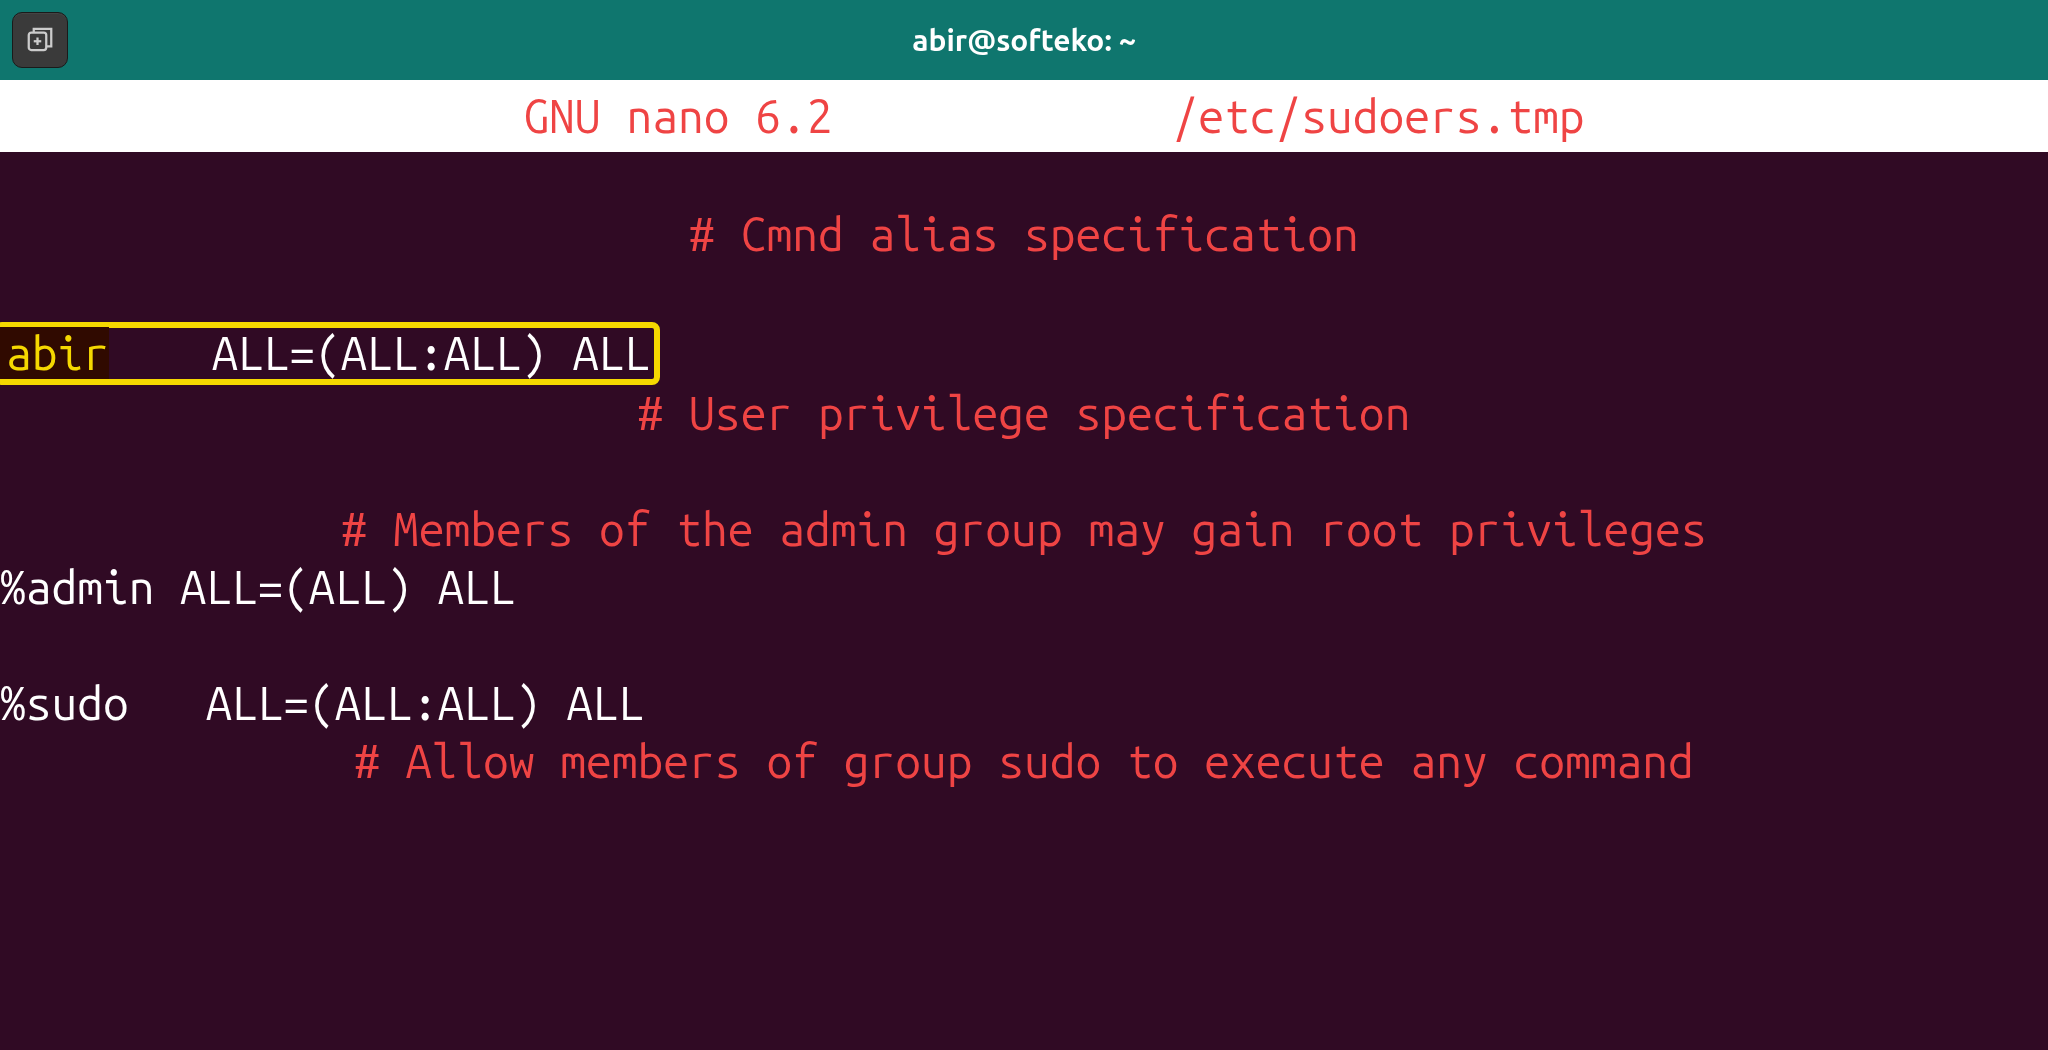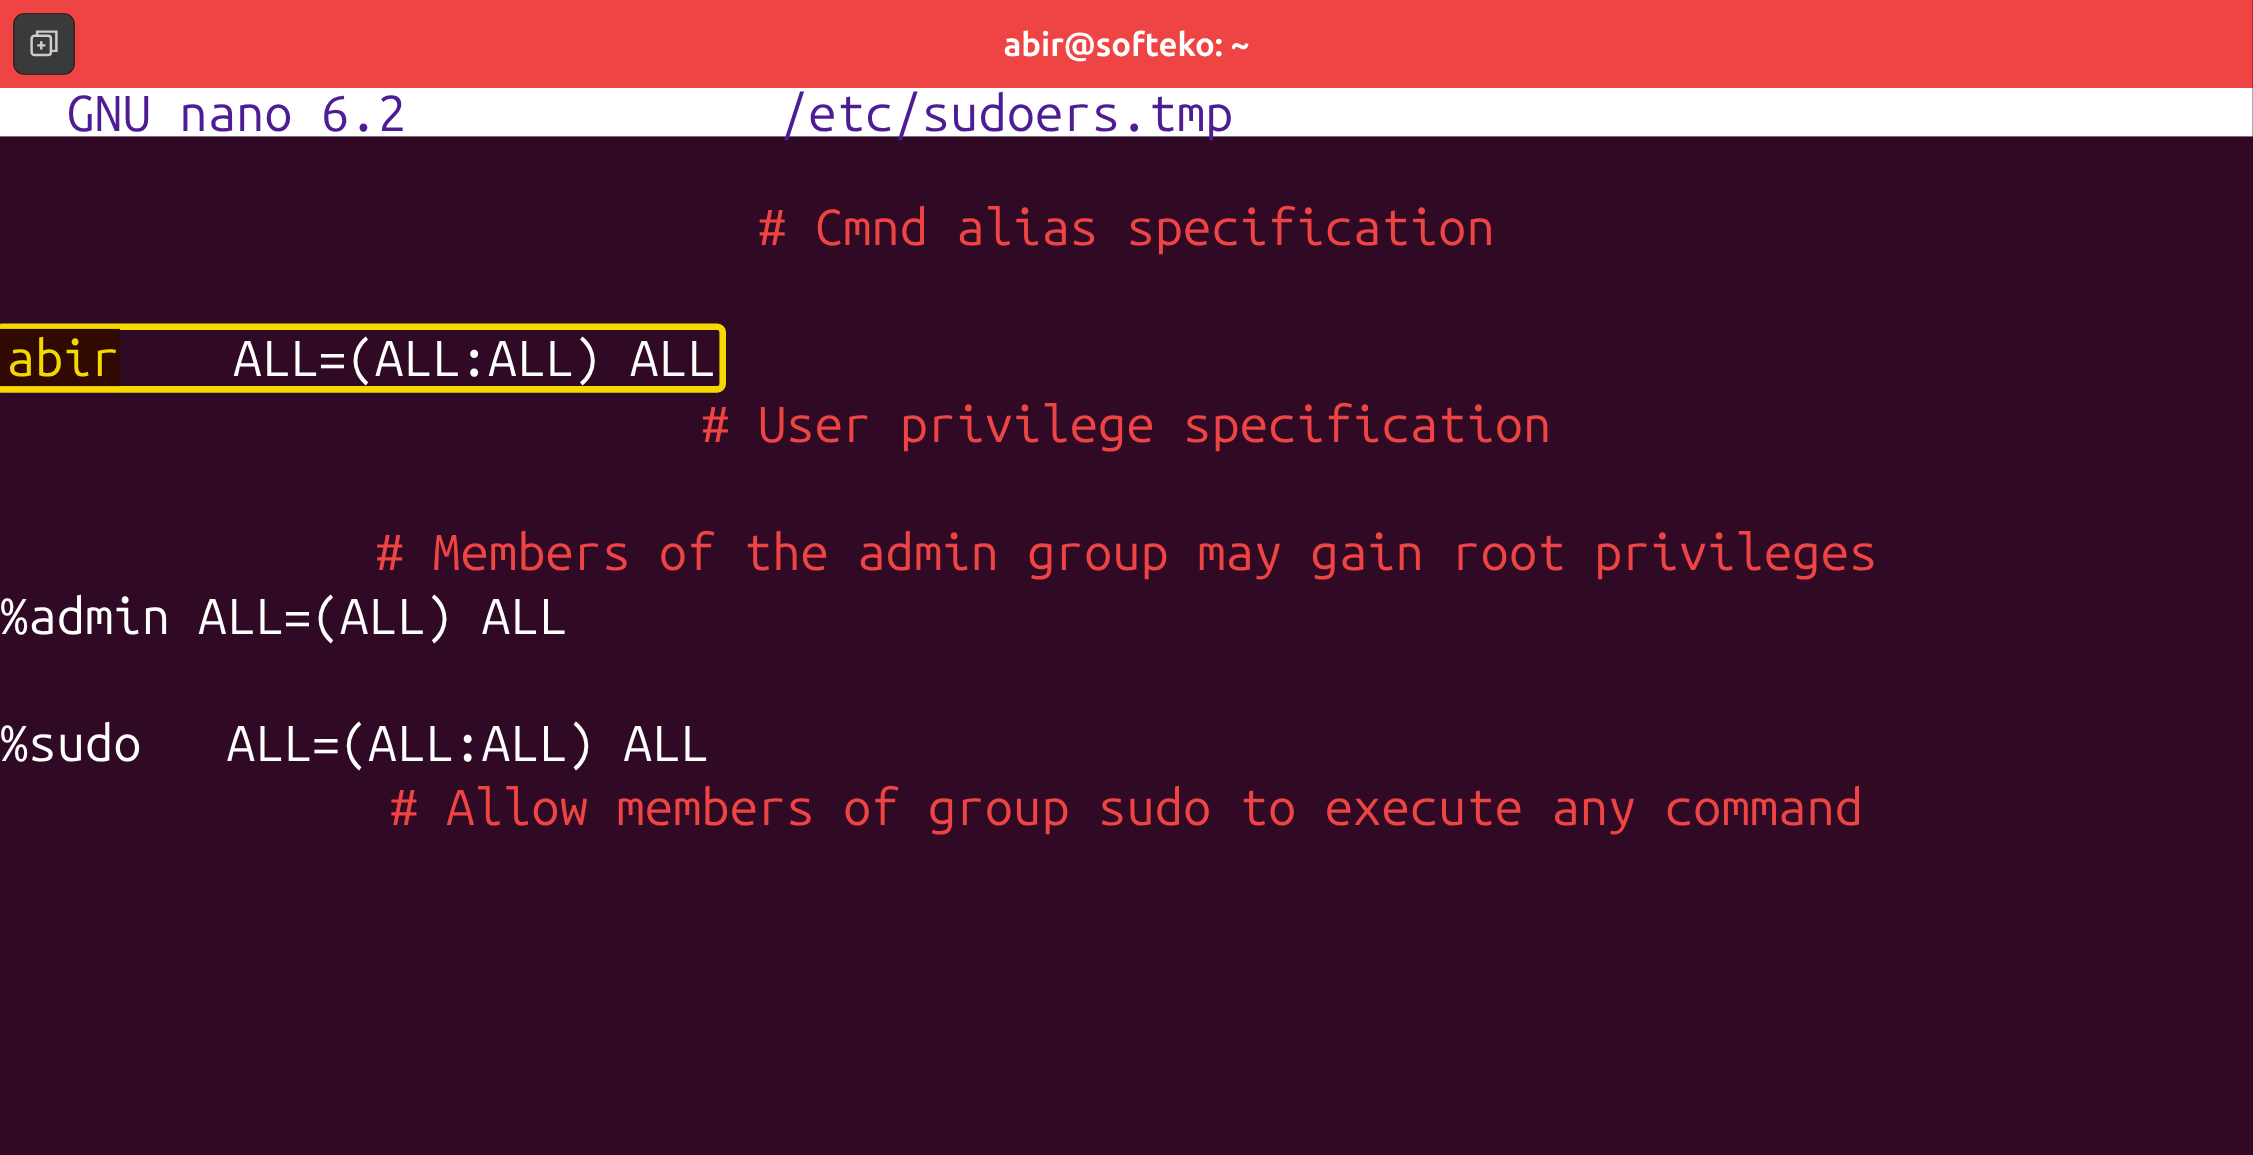--- a/index.html
+++ b/index.html
@@ -8,21 +8,21 @@
       box-sizing: border-box;
     }
     body {
       width: 2048px;
       height: 1050px;
       background: #300a24;
       font-family: 'Ubuntu Mono', 'DejaVu Sans Mono', monospace;
       overflow: hidden;
     }
     .titlebar {
-      background: #ef4444;
+      background: #0f766e;
       height: 80px;
       display: flex;
       align-items: center;
       padding: 0 12px;
       position: relative;
     }
     .new-tab-btn {
       width: 56px;
       height: 56px;
       background: #3a3a3a;
@@ -42,26 +42,27 @@
       position: absolute;
       left: 50%;
       transform: translateX(-50%);
       color: #ffffff;
       font-family: 'Ubuntu', sans-serif;
       font-size: 30px;
       font-weight: bold;
     }
     .nano-header {
       background: #ffffff;
-      color: #4c1d95;
-      height: 44px;
+      color: #ef4444;
+      height: 72px;
       display: flex;
       align-items: center;
       font-size: 46px;
       padding-left: 60px;
+      justify-content: center;
     }
     .nano-app {
       flex: 0 0 auto;
     }
     .nano-file {
       margin-left: 340px;
     }
     .editor {
       padding-top: 54px;
       font-size: 46px;

